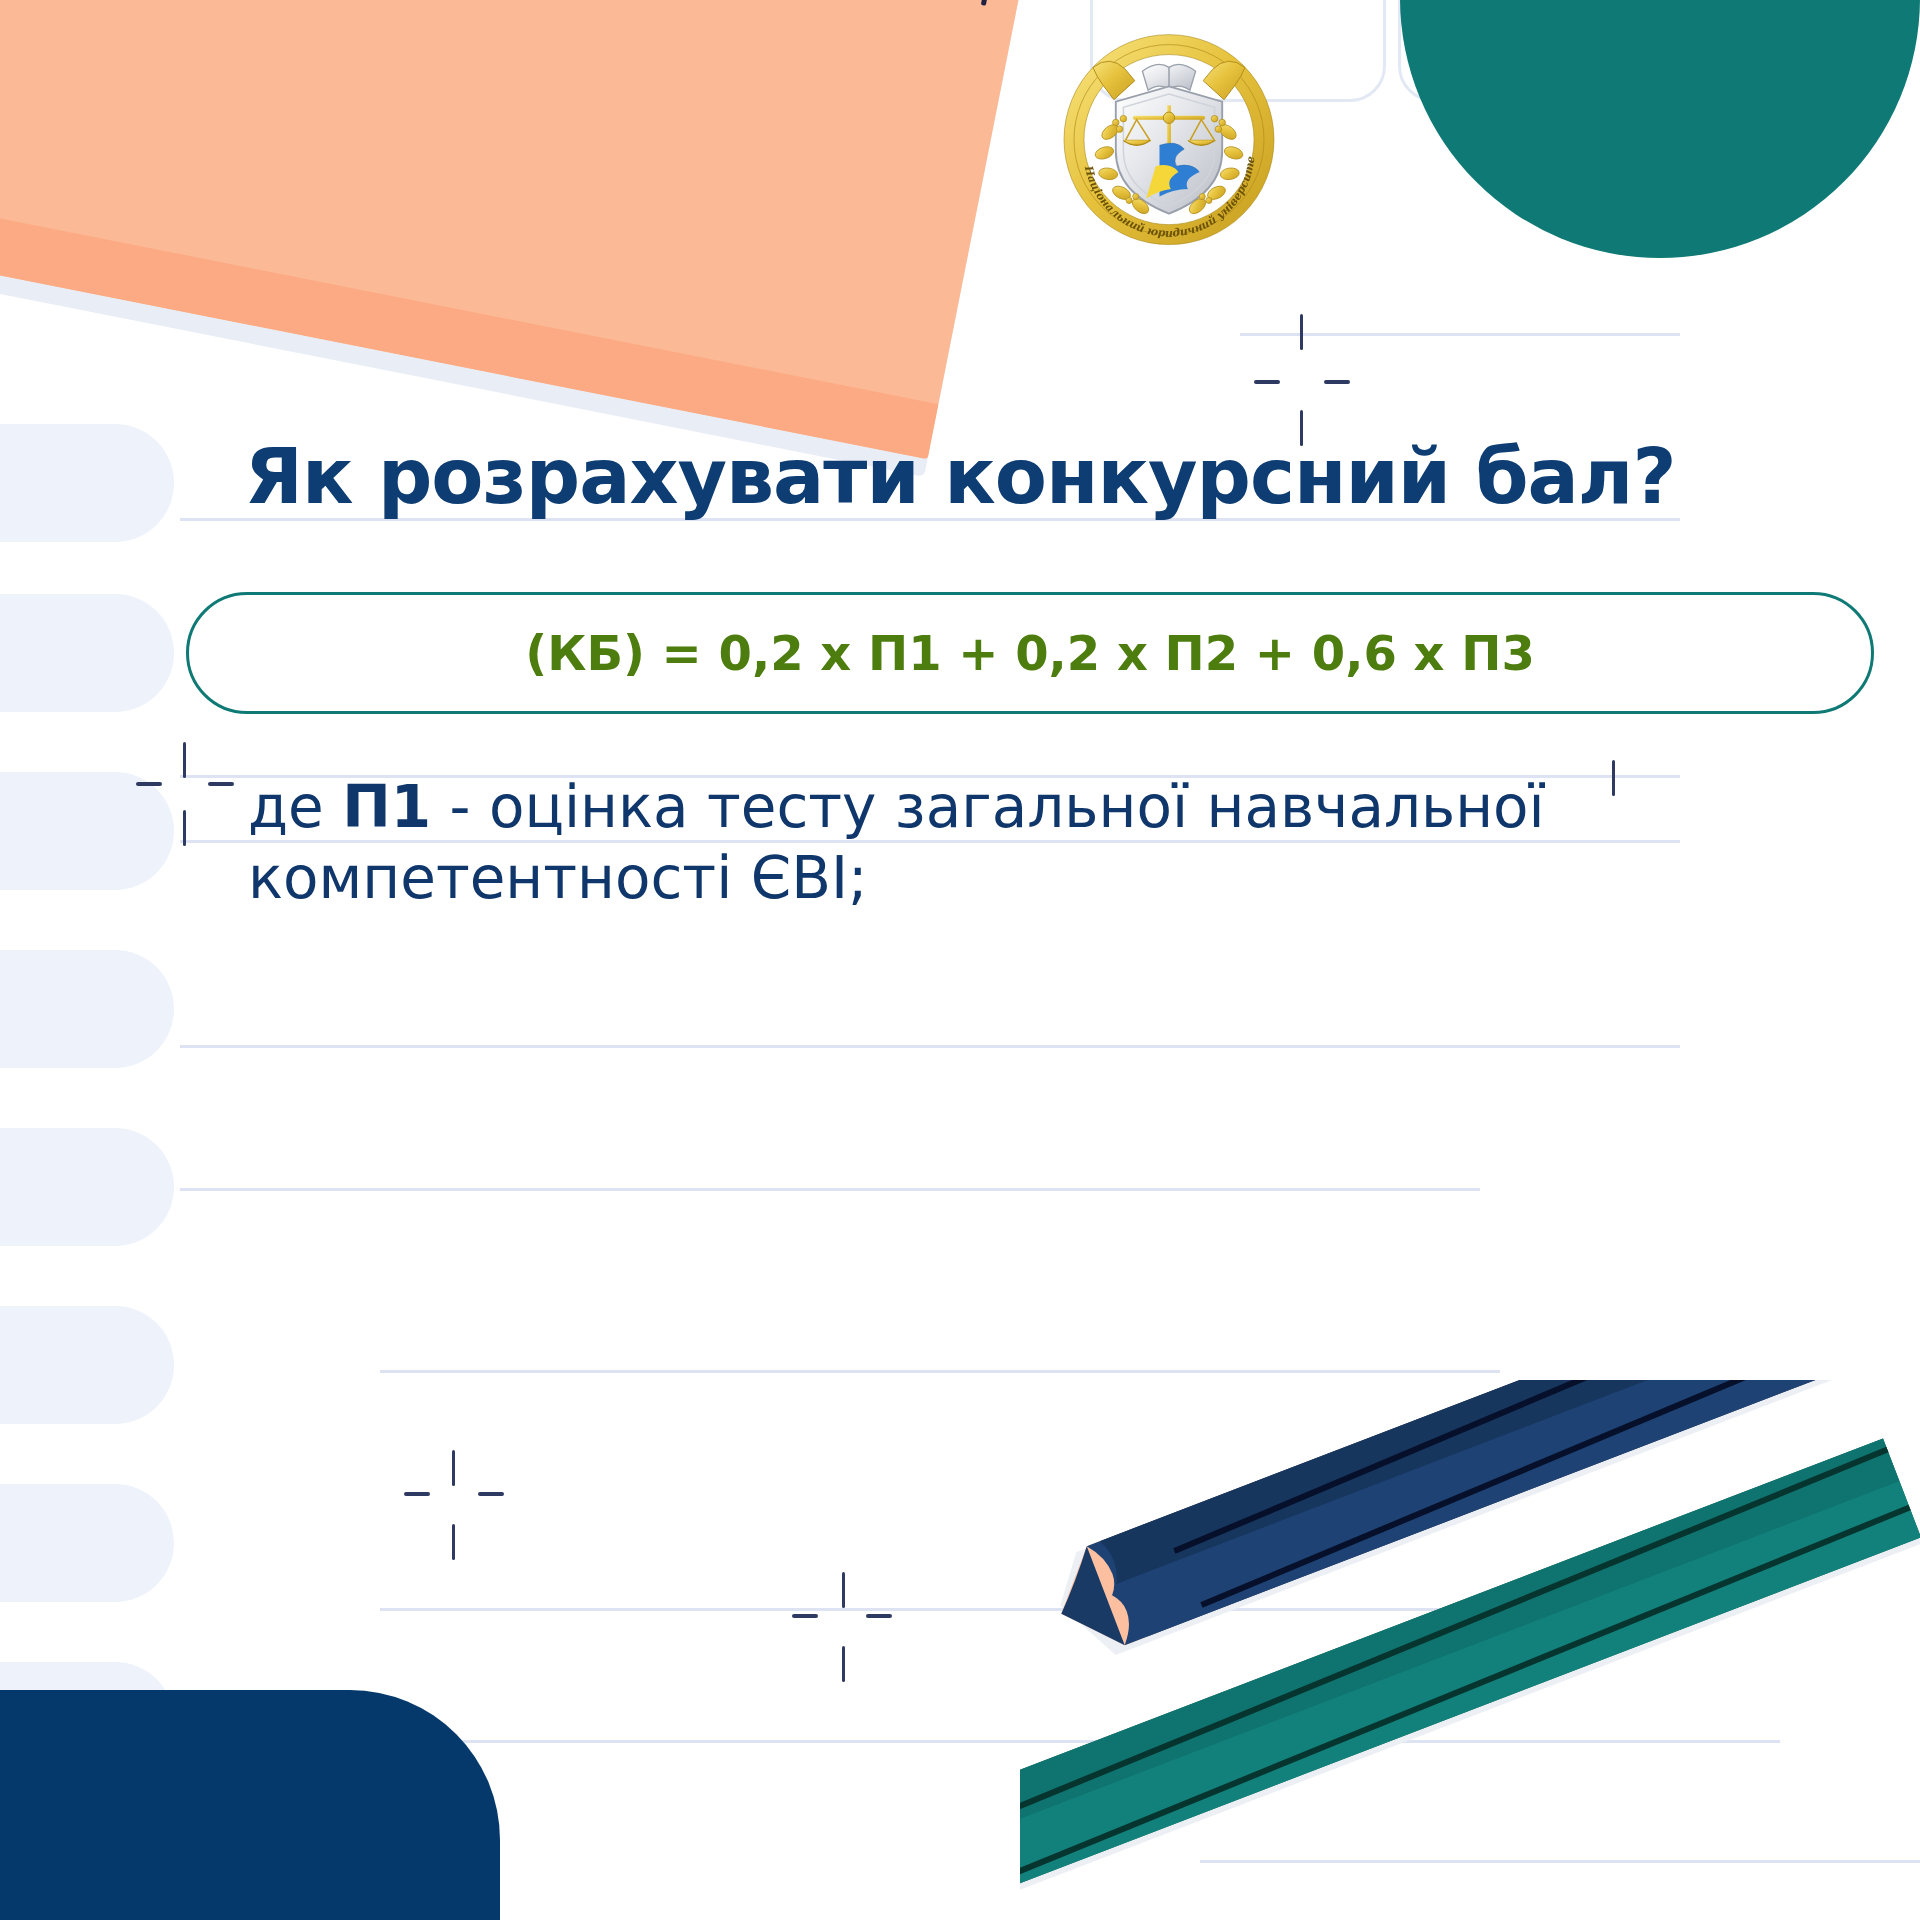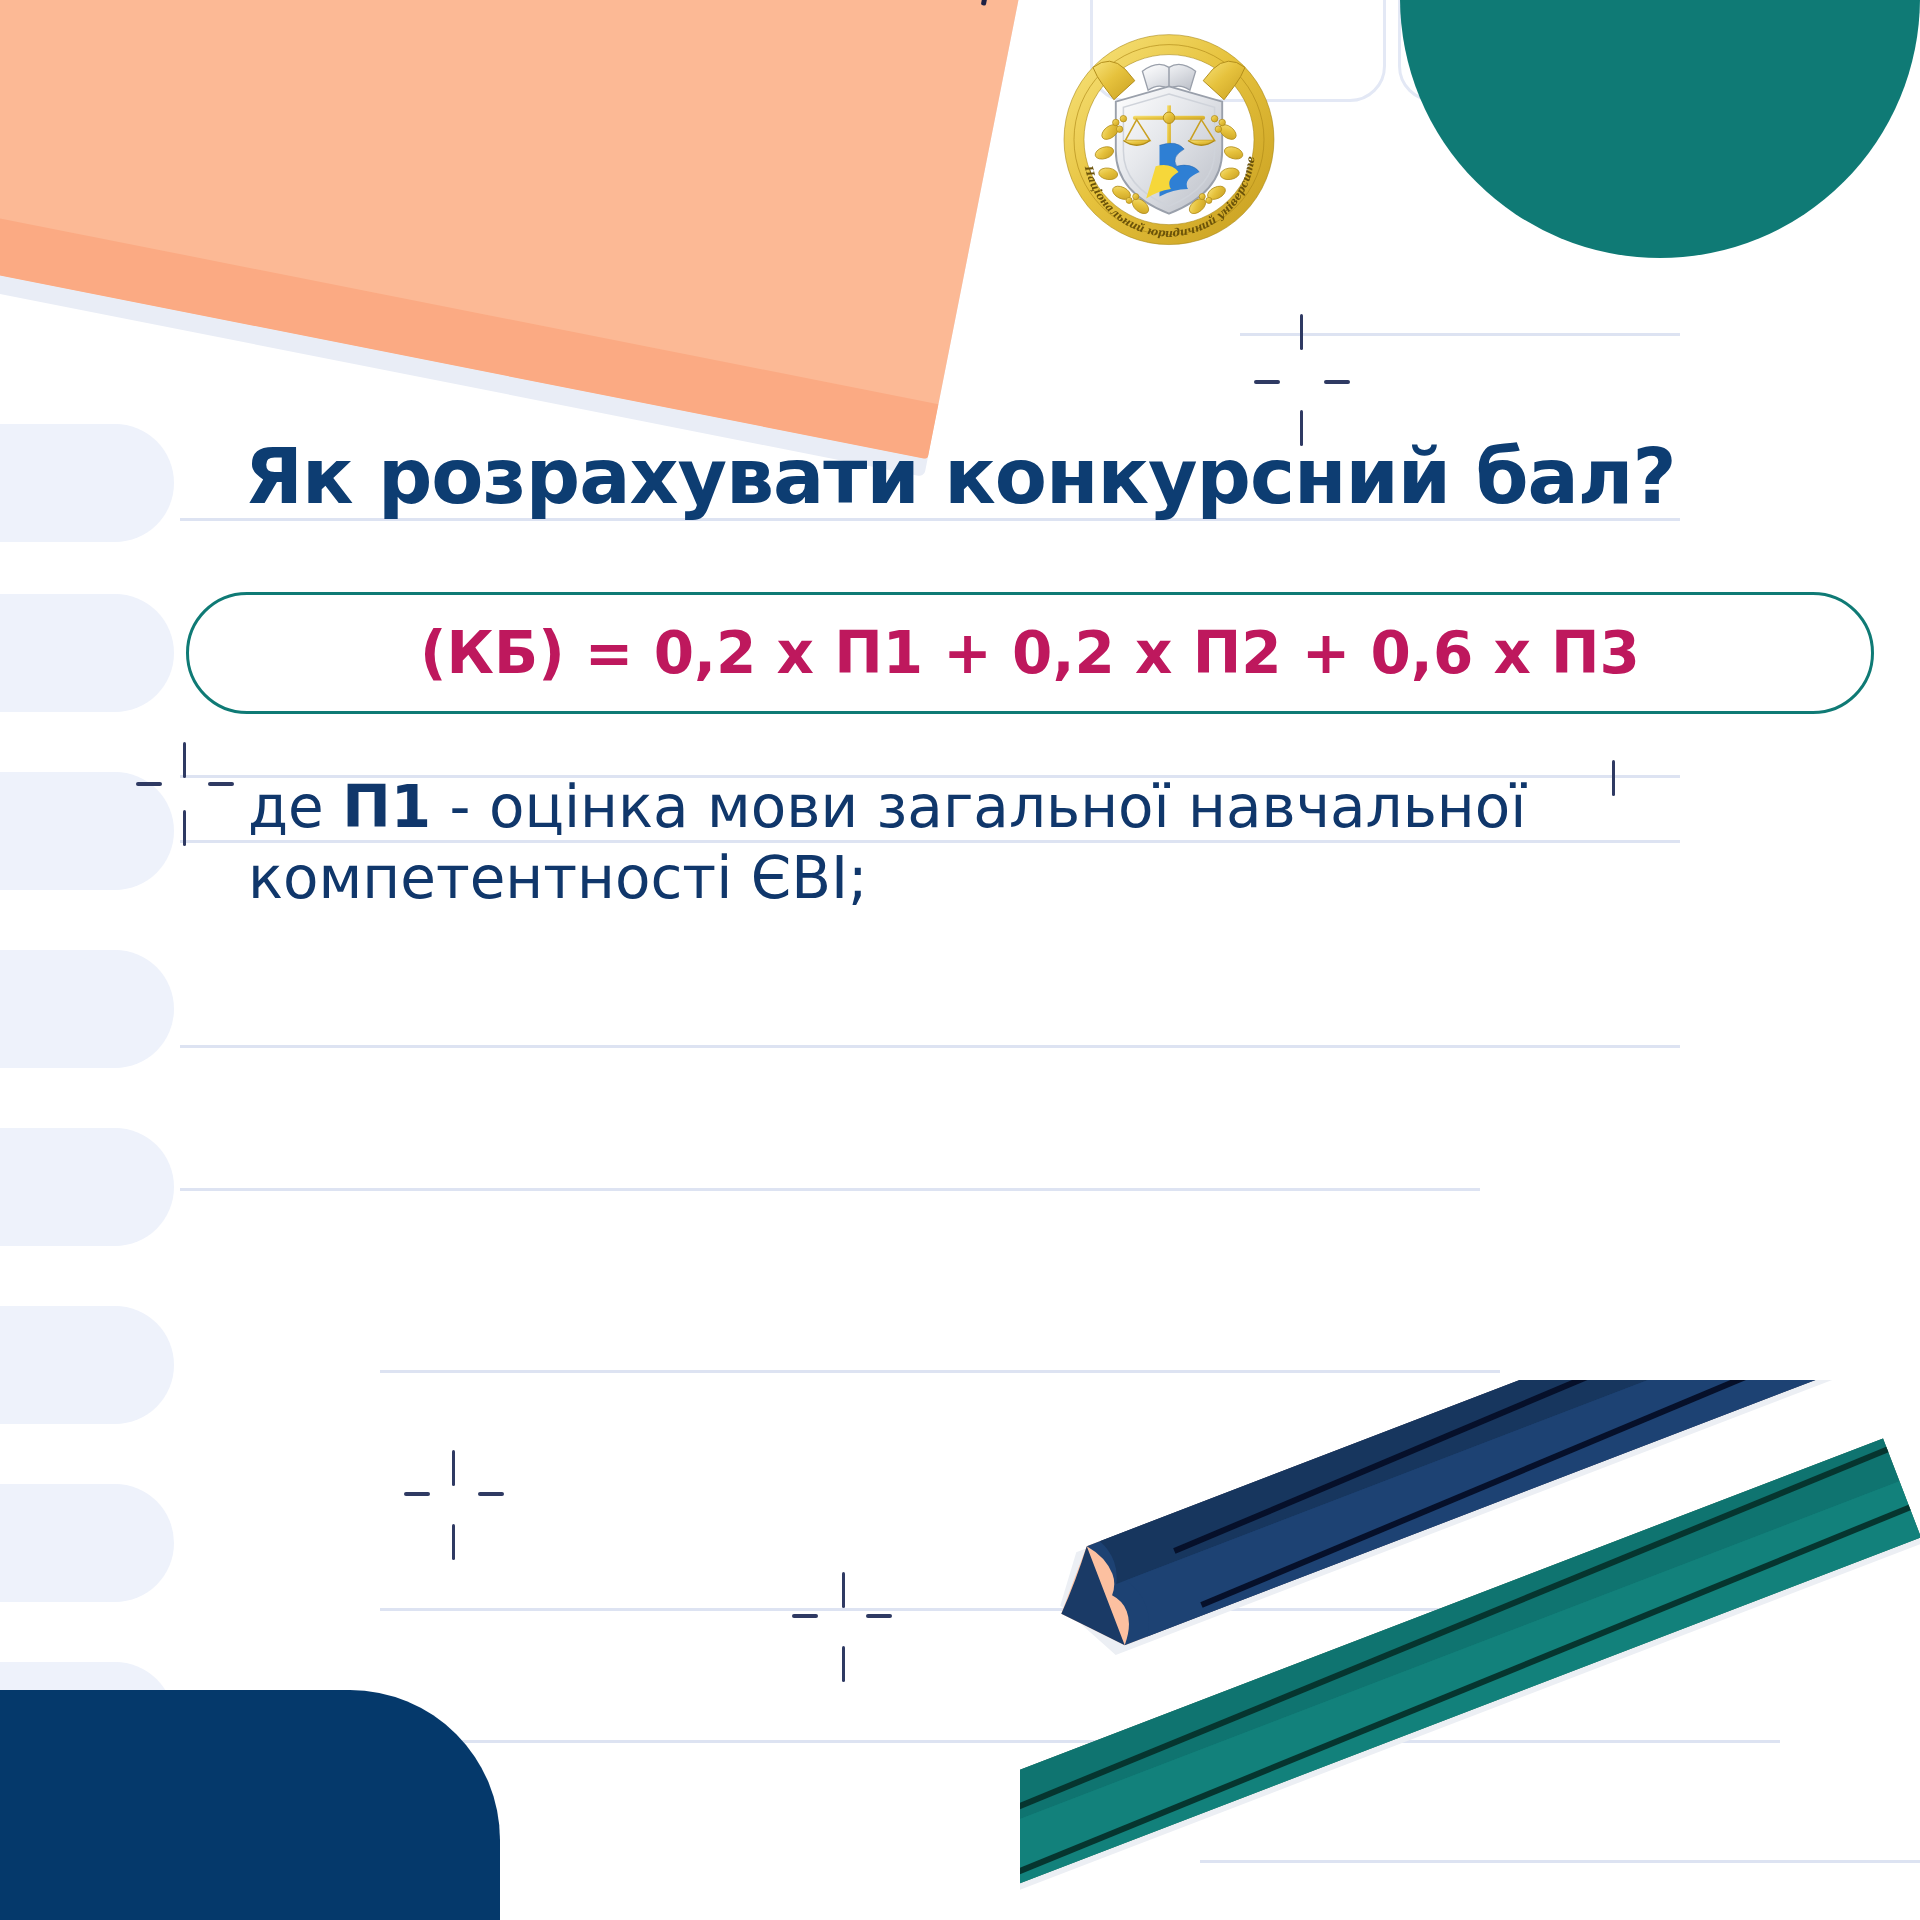--- a/index.html
+++ b/index.html
@@ -178,22 +178,22 @@
     border: 3px solid #0f7a75;
     border-radius: 62px;
     box-sizing: border-box;
     display: flex;
     align-items: center;
     justify-content: center;
   }
   .formula-text {
     font-family: "DejaVu Sans", sans-serif;
     font-weight: bold;
-    font-size: 58px;
-    color: #be185d;
+    font-size: 48px;
+    color: #4d7c0f;
     white-space: nowrap;
     letter-spacing: 0px;
   }
 
   .body-block {
     position: absolute;
     left: 248px;
     top: 772px;
     width: 1360px;
   }
@@ -382,18 +382,18 @@
   <div class="content">
 
     <div class="title">Як розрахувати конкурсний бал?</div>
 
     <div class="formula-box">
       <div class="formula-text">(КБ) = 0,2 x П1 + 0,2 x П2 + 0,6 x П3</div>
     </div>
 
     <div class="body-block">
       <p class="body-para">
-        <span>де </span><b>П1</b><span> - оцінка мови загальної навчальної компетентності ЄВІ;</span>
+        <span>де </span><b>П1</b><span> - оцінка тесту загальної навчальної компетентності ЄВІ;</span>
       </p>
     </div>
 
   </div>
 </div>
 
 </body></html>

